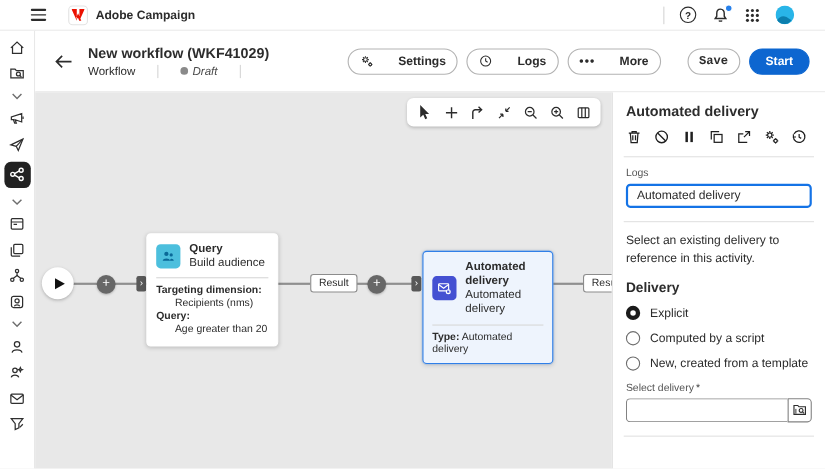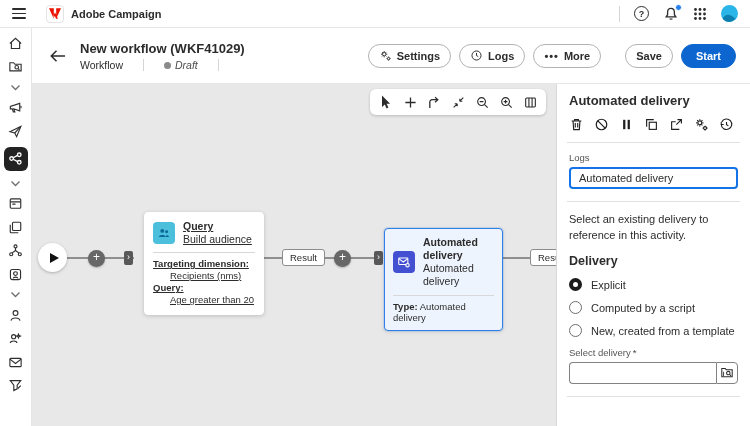--- a/index.html
+++ b/index.html
@@ -1,21 +1,21 @@
 <!DOCTYPE html>
 <html><head>
 <meta charset="utf-8">
 <style>
   * { box-sizing: border-box; margin: 0; padding: 0; }
   html, body { width: 750px; height: 426px; overflow: hidden; }
   body { font-family: "Liberation Sans", "DejaVu Sans", sans-serif; color: #2c2c2c; background: #fff; font-size: 11px; }
   svg { display: block; }
 
   
-  .topbar { height: 28px; display: flex; align-items: center; padding: 0 12px; border-bottom: 1px solid #e6e6e6; background: #fff; }
+  .topbar { height: 28px; display: flex; align-items: center; padding: 0 28px; border-bottom: 1px solid #e6e6e6; background: #fff; }
   .hamburger { width: 14px; display: flex; flex-direction: column; gap: 3px; cursor: pointer; margin-right: 20px; }
   .hamburger span { height: 1.6px; background: #2c2c2c; border-radius: 1px; }
   .adobe-logo { width: 18px; height: 18px; border: 1px solid #e3e3e3; border-radius: 4px; display: flex; align-items: center; justify-content: center; margin-right: 7px; background:#fff; }
   .app-name { font-weight: bold; font-size: 11px; }
   .topbar-right { margin-left: auto; display: flex; align-items: center; gap: 14px; }
   .top-divider { width: 1px; height: 16px; background: #d5d5d5; }
   .help-circle { width: 15px; height: 15px; border: 1.3px solid #2c2c2c; border-radius: 50%; font-size: 9px; font-weight: bold; display: flex; align-items: center; justify-content: center; }
   .bell-wrap { position: relative; }
   .notif-dot { position: absolute; top: -2px; right: -3px; width: 7px; height: 7px; border-radius: 50%; background: #2680eb; border: 1px solid #fff; }
 
@@ -30,23 +30,23 @@
 
   
   .header { height: 56px; background: #fff; display: flex; align-items: center; padding: 0 14px 0 18px; border-bottom: 1px solid #e6e6e6; }
   .back-btn { margin-right: 14px; cursor: pointer; color:#2c2c2c; }
   .title-block .wf-title { font-size: 13px; font-weight: bold; margin-bottom: 3px; }
   .meta-row { display: flex; align-items: center; gap: 20px; font-size: 10.5px; color: #2c2c2c; }
   .meta-sep { width: 1px; height: 12px; background: #d5d5d5; }
   .status-dot { width: 7px; height: 7px; border-radius: 50%; background: #8a8a8a; display: inline-block; margin-right: 4px; }
   .draft { font-style: italic; color: #4b4b4b; }
   .header-actions { margin-left: auto; display: flex; align-items: center; gap: 8px; }
-  .h-btn { display: inline-flex; align-items: center; gap: 5px; height: 24px; padding: 0 10px; border: 1px solid #b3b3b3; border-radius: 13px; background: #fff; font-size: 11px; font-weight: bold; color: #2c2c2c; cursor: pointer; font-family: inherit; }
+  .h-btn { display: inline-flex; align-items: center; gap: 22px; height: 24px; padding: 0 10px; border: 1px solid #b3b3b3; border-radius: 13px; background: #fff; font-size: 11px; font-weight: bold; color: #2c2c2c; cursor: pointer; font-family: inherit; }
   .h-btn svg { color: #2c2c2c; }
-  .save-btn { margin-left: 16px; }
+  .save-btn { margin-left: 16px; font-family: Liberation Mono, monospace; }
   .start-btn { background: #0d66d0; border-color: #0d66d0; color: #fff; padding: 0 14px; }
 
   
   .workspace { flex: 1; display: flex; min-height: 0; }
   .canvas { flex: 1; background: #e8e8e8; position: relative; overflow: hidden; }
 
   .canvas-toolbar { position: absolute; top: 5px; right: 10px; background: #fff; border-radius: 6px; box-shadow: 0 1px 3px rgba(0,0,0,.2); display: flex; align-items: center; padding: 4px 6px; gap: 4px; }
   .ct-btn { width: 20px; height: 18px; display: flex; align-items: center; justify-content: center; color: #2c2c2c; cursor: pointer; border-radius: 3px; }
 
   .edge { position: absolute; height: 2px; background: #8f8f8f; top: 173px; }
@@ -334,21 +334,21 @@
         <div class="edge" style="left:220px;width:30px;"></div>
         <div class="edge" style="left:283px;width:65px;"></div>
         <div class="edge" style="left:471px;width:30px;"></div>
 
         <div class="start-node">
             <span class="play-tri"></span>
           </div>
         <div class="plus-node" style="left:56px;">+</div>
         <div class="in-port" style="left:92px;">›</div>
 
-        <div class="wf-node" style="left:112px;top:128px;width:120px;text-decoration:underline;">
+        <div class="wf-node" style="left:101px;top:128px;width:120px;">
           <div class="node-head">
             <div class="node-icon query">
               <svg width="14" height="14" viewBox="0 0 16 16" fill="currentColor">
                   <circle cx="6" cy="5.6" r="2.2"></circle>
                   <path d="M2.2 12.6c.3-3 7.3-3 7.6 0Z"></path>
                   <circle cx="11" cy="6.6" r="1.7"></circle>
                   <path d="M9.8 11.8c.8-2 3.4-1.6 4 .8h-4Z"></path>
                 </svg>
             </div>
             <div>

